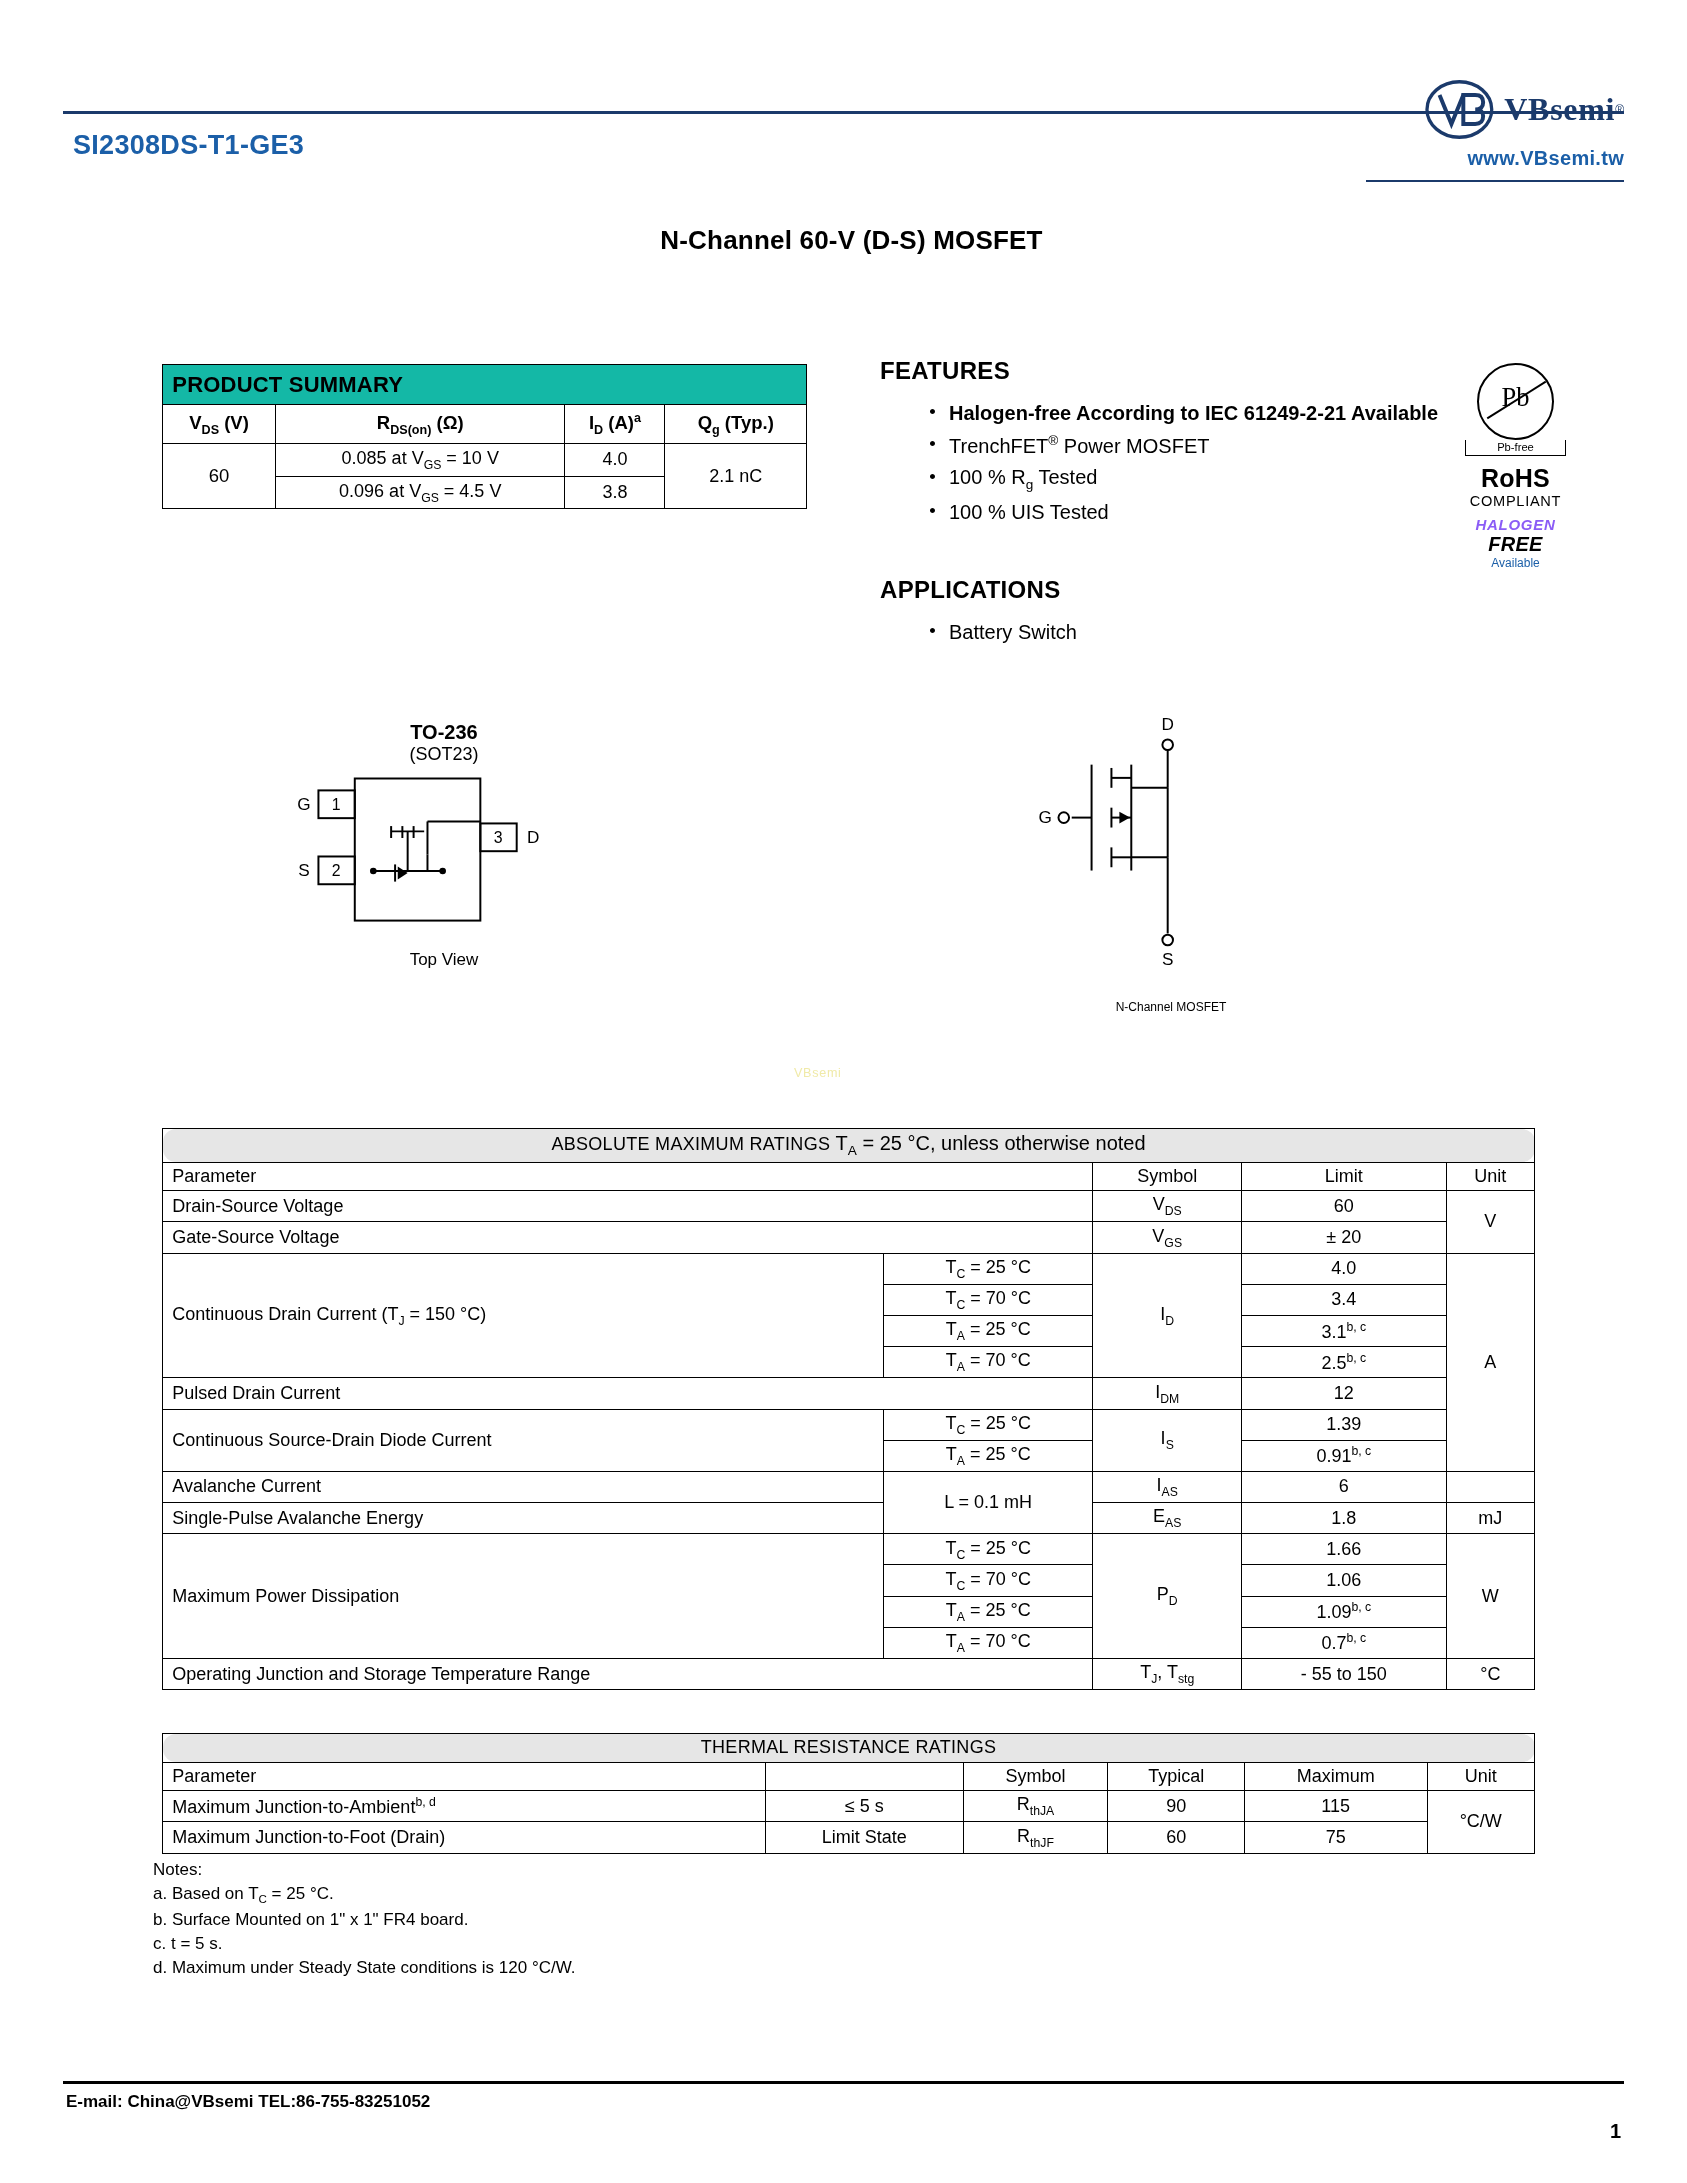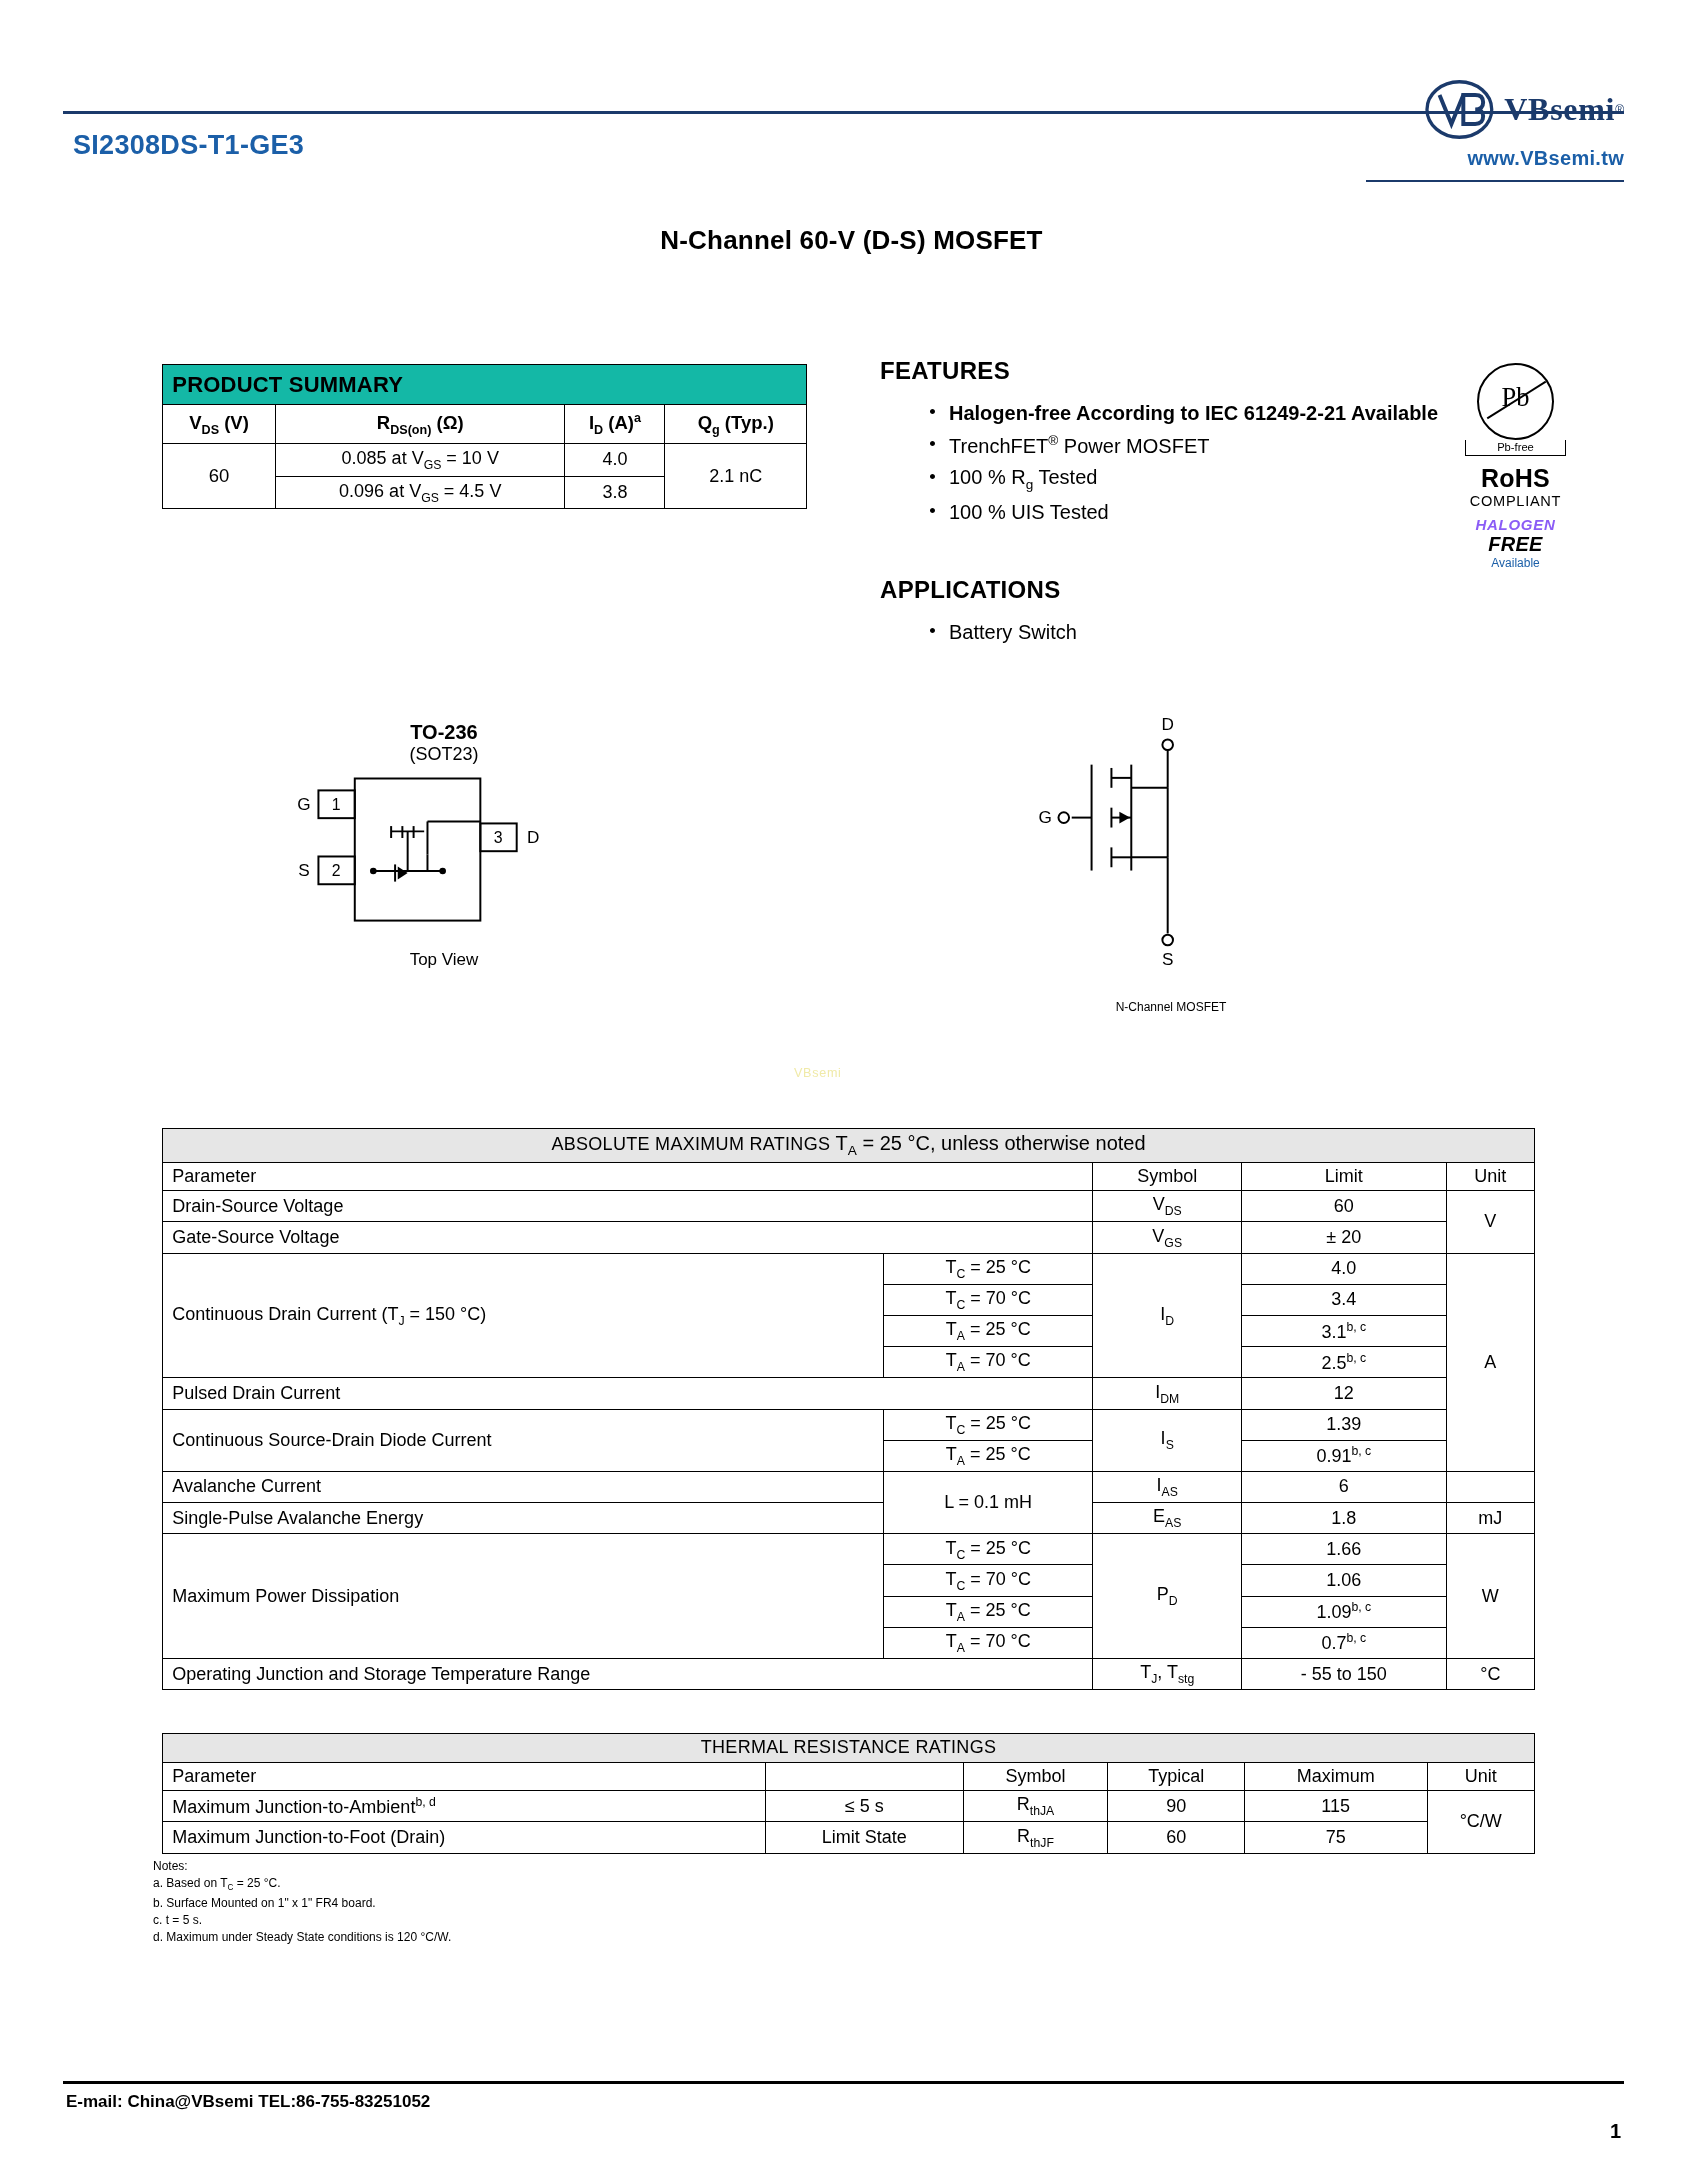--- a/index.html
+++ b/index.html
@@ -64,28 +64,28 @@
 
   .sym { position:absolute; left:1032px; top:715px; width:278px; }
   .sym-cap { font-size:12px; text-align:center; margin-top:5.3px; }
 
   .watermark { position:absolute; left:794px; top:1066px; font-size:12.6px; color:#f0eaa8; letter-spacing:0.7px; }
 
   
   .tbl { position:absolute; border-collapse:collapse; border:1.3px solid #000; }
   .tbl td, .tbl th { border:0.7px solid #000; font-size:18px; padding:3.3px 4px; font-weight:normal; text-align:center; }
   .tbl .lft { text-align:left; padding-left:9.3px; }
-  .banner { background:#e6e6e6; font-size:22px; font-weight:bold; text-align:left; padding:6.6px 9.3px; letter-spacing:0.3px; }
+  .banner { background:#e6e6e6; font-size:22px; font-weight:bold; text-align:left; padding:6.6px 9.3px; letter-spacing:0.3px;border-radius:13px; }
   .banner .norm { font-weight:normal; font-size:20px; letter-spacing:0; }
   .colh { font-weight:bold; }
 
   .amr { left:162px; top:1128px; width:1373px; }
   .trr { left:162px; top:1733px; width:1373px; }
 
-  .notes { position:absolute; left:153px; top:1859px; font-size:12px; line-height:1.33; }
+  .notes { position:absolute; left:153px; top:1859px; font-size:17px; line-height:1.33; }
   .notes div { margin-bottom:1.3px; }
 
   
   .ftr-rule { position:absolute; left:63px; top:2081px; width:1561px; height:2.6px; background:#000; }
   .ftr-left { position:absolute; left:66px; top:2092px; font-size:17px; font-weight:bold; }
   .ftr-page { position:absolute; right:66px; top:2120px; font-size:20px; font-weight:bold; }
 </style>
 </head>
 <body>
 

